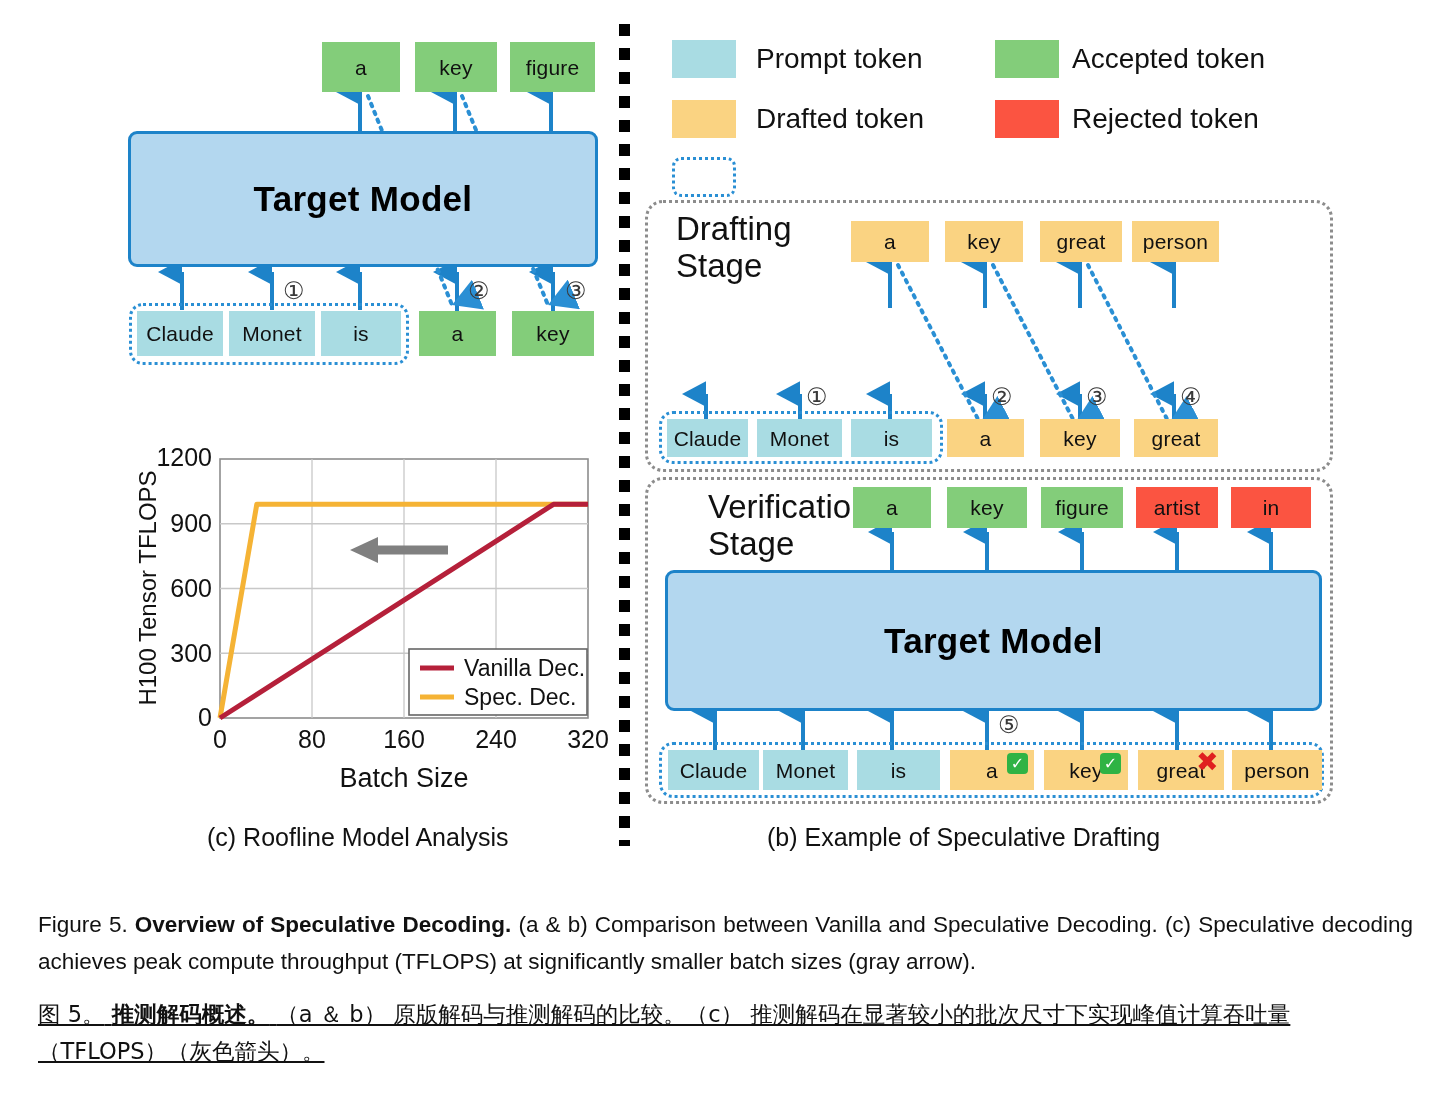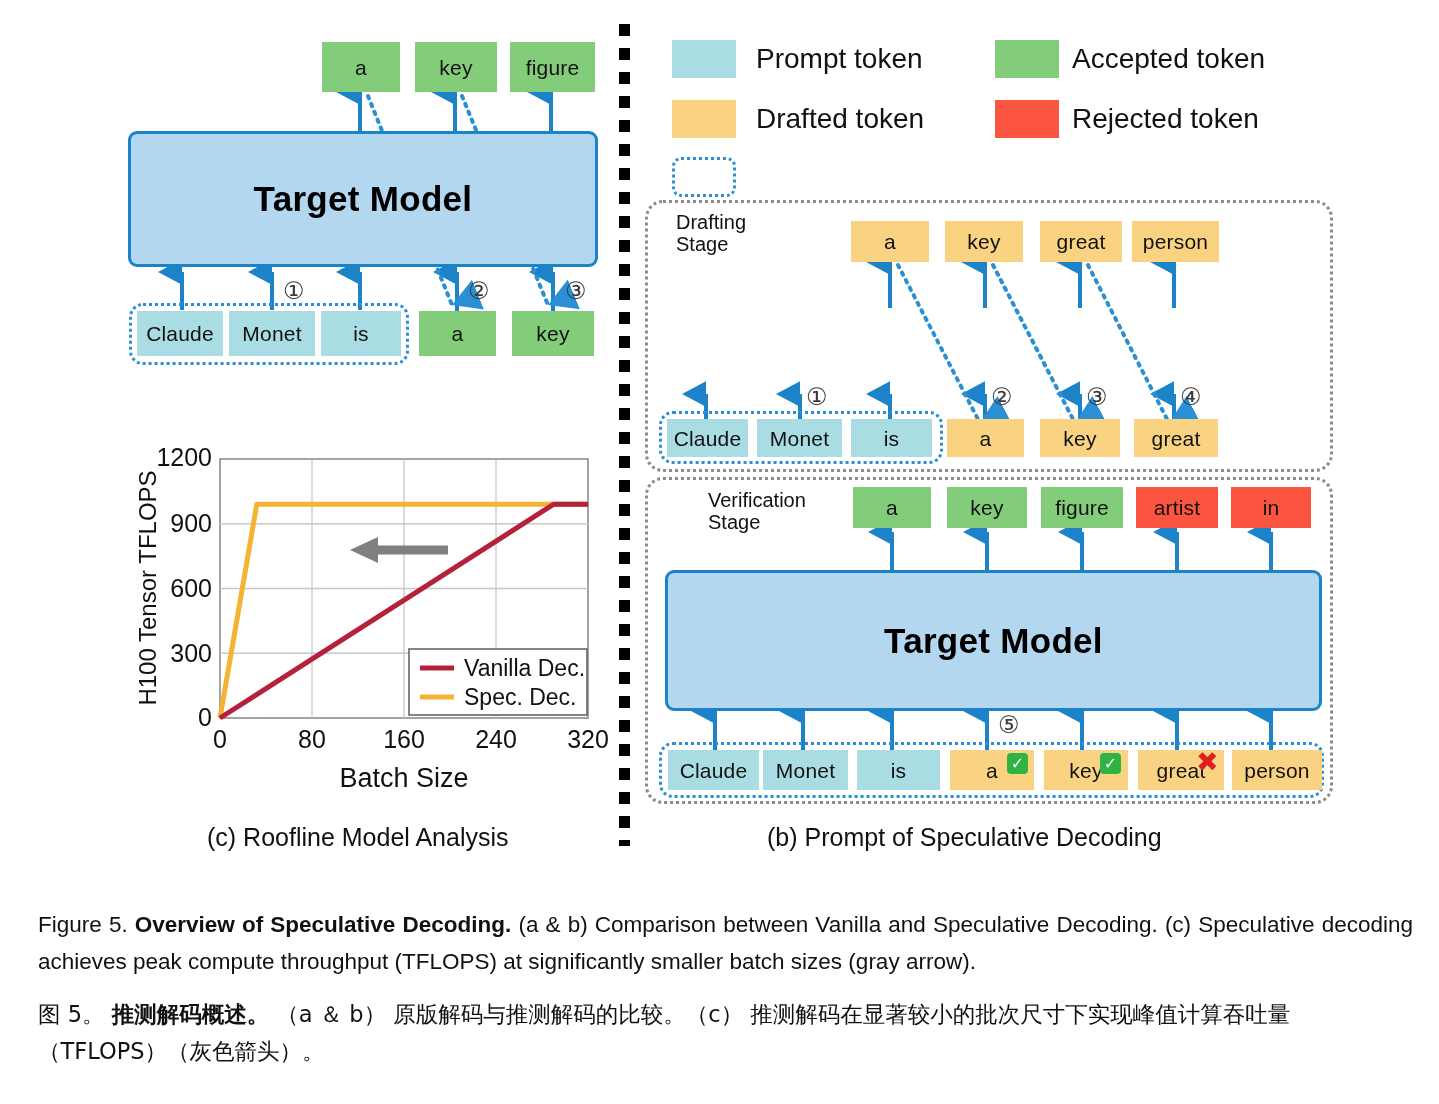--- a/index.html
+++ b/index.html
@@ -32,21 +32,21 @@
     position:absolute;box-sizing:border-box;
     border:3px dotted #2a8fd4;border-radius:14px;background:transparent;
   }
 
   
   .stage{
     position:absolute;box-sizing:border-box;
     border:3px dotted #8c8c8c;border-radius:18px;background:transparent;
   }
   .stagelabel{
-    position:absolute;font-size:20px;font-weight:400;color:#111;line-height:1.12;
+    position:absolute;font-size:33px;font-weight:400;color:#111;line-height:1.12;
   }
 
   
   .subcap{position:absolute;font-size:25px;color:#111;white-space:nowrap;}
 
   
   .circnum{
     position:absolute;font-size:24px;color:#3a3a3a;line-height:1;
   }
 
@@ -69,21 +69,21 @@
   .badge{position:absolute;font-size:19px;line-height:1;}
   .ck{width:21px;height:21px;background:#2fb344;border-radius:4px;display:flex;align-items:center;justify-content:center;color:#fff;font-size:16px;font-weight:700;}
   .xx{color:#e02020;font-size:27px;font-weight:800;line-height:1;font-family:"DejaVu Sans",sans-serif;}
 
   
   #chart{position:absolute;left:128px;top:440px;width:500px;height:400px;}
   .cap-text{position:absolute;font-size:22.5px;color:#111;line-height:1.65;}
   .cap-text b{font-weight:700;}
   #cap-en{left:38px;top:906px;width:1375px;text-align:justify;}
   #cap-zh{left:38px;top:996px;width:1375px;}
-  .zh{font-family:"DejaVu Sans",sans-serif;}
+  .zh{font-family:"DejaVu Sans",sans-serif;text-decoration:underline;}
 </style>
 </head>
 <body>
 
 <div id="figure">
 
   <div id="divider"></div>
 
   <svg class="abs" style="left:0;top:0;" width="630" height="420">
     <defs>
@@ -315,21 +315,21 @@
 
   <div class="tok draft" style="left:1138px;top:750px;width:86px;height:40px;">
     <span>great</span>
   </div>
   <div class="badge xx" style="left:1196px;top:748px;">✖</div>
 
   <div class="tok draft" style="left:1232px;top:750px;width:90px;height:40px;">
     <span>person</span>
   </div>
 
-  <div class="subcap" style="left:767px;top:823px;">(b) Prompt of Speculative Decoding</div>
+  <div class="subcap" style="left:767px;top:823px;">(b) Example of Speculative Drafting</div>
 
   <svg id="chart" viewBox="0 0 500 400">
 
     <rect x="92" y="19" width="368" height="259" fill="#ffffff" stroke="#8d8d8d" stroke-width="1.6"></rect>
 
     <line x1="92" y1="213.25" x2="460" y2="213.25" stroke="#c8c8c8" stroke-width="1.3"></line>
     <line x1="92" y1="148.5" x2="460" y2="148.5" stroke="#c8c8c8" stroke-width="1.3"></line>
     <line x1="92" y1="83.75" x2="460" y2="83.75" stroke="#c8c8c8" stroke-width="1.3"></line>
 
     <line x1="184" y1="19" x2="184" y2="278" stroke="#c8c8c8" stroke-width="1.3"></line>

